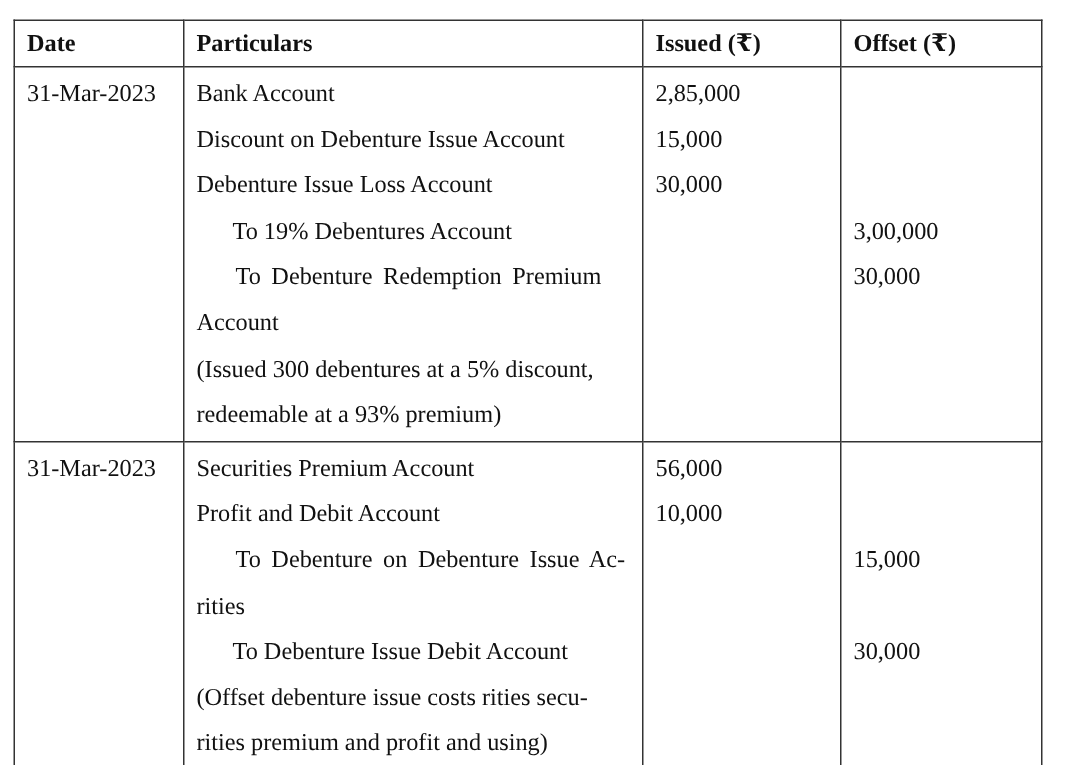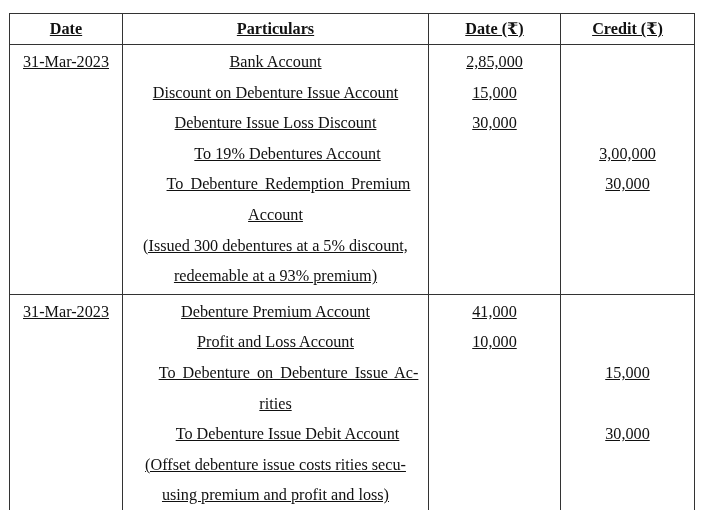--- a/index.html
+++ b/index.html
@@ -12,22 +12,21 @@
     font-size: 16.2px;
   }
   table.journal col.c-date { width: 113px; }
   table.journal col.c-part { width: 306px; }
   table.journal col.c-debit { width: 132px; }
   table.journal col.c-credit { width: 134px; }
   table.journal th, table.journal td {
     border: 1.5px solid #333;
     vertical-align: top;
     padding: 0 8px;
-    text-align: center;
-    text-decoration: underline;
+    text-align: left;
   }
   table.journal th { font-weight: bold; height: 30px; line-height: 30px; }
   table.journal td { padding-top: 2px; padding-bottom: 2px; }
   .line { height: 30.6px; line-height: 30.6px; white-space: nowrap; }
   .indent { padding-left: 24px; }
   .indent2 { padding-left: 26px; }
   .spacer { height: 30.6px; }
 </style>
 </head>
 <body>
@@ -36,34 +35,34 @@
   <colgroup>
     <col class="c-date">
       <col class="c-part">
       <col class="c-debit">
       <col class="c-credit">
   </colgroup>
   <thead>
     <tr>
       <th>Date</th>
       <th>Particulars</th>
-      <th>Date (₹)</th>
-      <th>Credit (₹)</th>
+      <th>Issued (₹)</th>
+      <th>Offset (₹)</th>
     </tr>
   </thead>
   <tbody>
 
     <tr>
       <td>
         <div class="line">31-Mar-2023</div>
       </td>
       <td>
         <div class="line">Bank Account</div>
         <div class="line">Discount on Debenture Issue Account</div>
-        <div class="line">Debenture Issue Loss Discount</div>
+        <div class="line">Debenture Issue Loss Account</div>
         <div class="line indent">To 19% Debentures Account</div>
         <div class="line indent2" style="word-spacing:3px;">To Debenture Redemption Premium</div>
         <div class="line">Account</div>
         <div class="line">(Issued 300 debentures at a 5% discount,</div>
         <div class="line">redeemable at a 93% premium)</div>
       </td>
       <td>
         <div class="line">2,85,000</div>
         <div class="line">15,000</div>
         <div class="line">30,000</div>
@@ -75,30 +74,30 @@
         <div class="line">3,00,000</div>
         <div class="line">30,000</div>
       </td>
     </tr>
 
     <tr>
       <td>
         <div class="line">31-Mar-2023</div>
       </td>
       <td>
-        <div class="line">Debenture Premium Account</div>
-        <div class="line">Profit and Loss Account</div>
+        <div class="line">Securities Premium Account</div>
+        <div class="line">Profit and Debit Account</div>
         <div class="line indent2" style="word-spacing:3px;">To Debenture on Debenture Issue Ac-</div>
         <div class="line">rities</div>
         <div class="line indent">To Debenture Issue Debit Account</div>
         <div class="line">(Offset debenture issue costs rities secu-</div>
-        <div class="line">using premium and profit and loss)</div>
+        <div class="line">rities premium and profit and using)</div>
       </td>
       <td>
-        <div class="line">41,000</div>
+        <div class="line">56,000</div>
         <div class="line">10,000</div>
       </td>
       <td>
         <div class="spacer"></div>
         <div class="spacer"></div>
         <div class="line">15,000</div>
         <div class="spacer"></div>
         <div class="line">30,000</div>
       </td>
     </tr>

